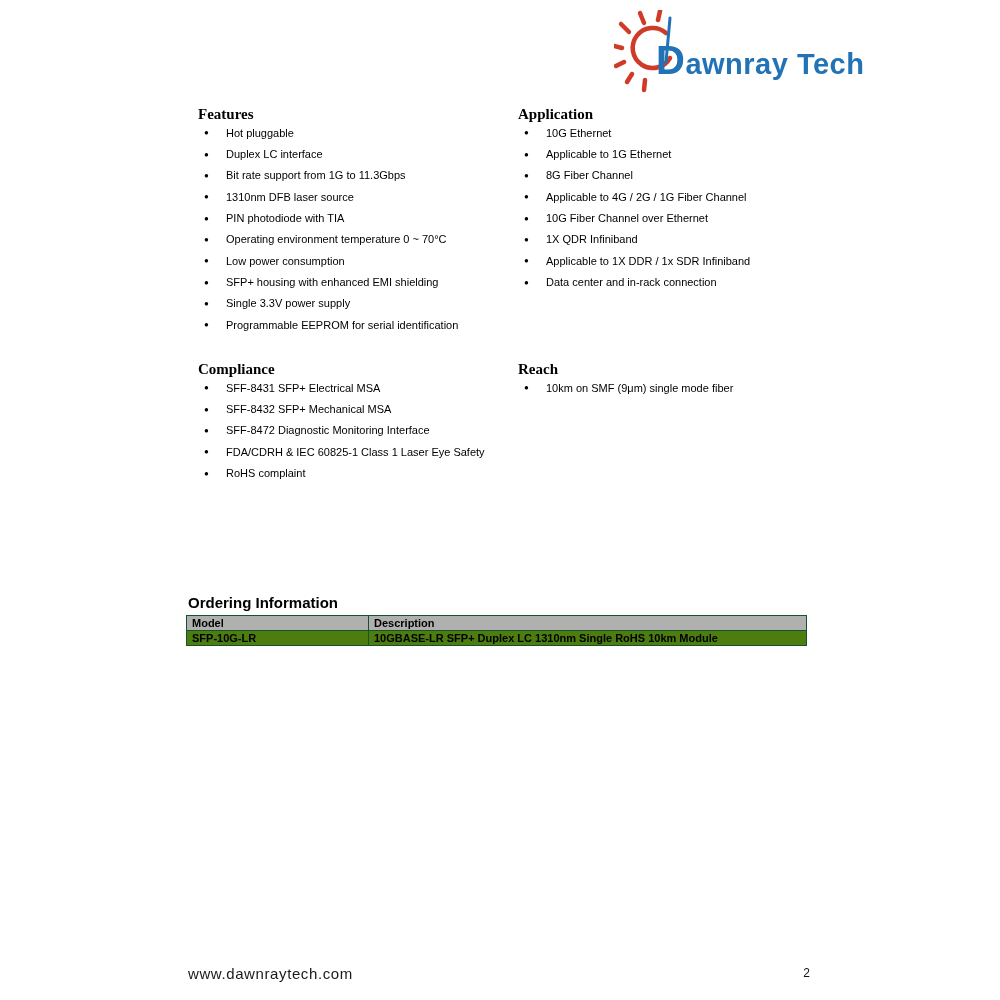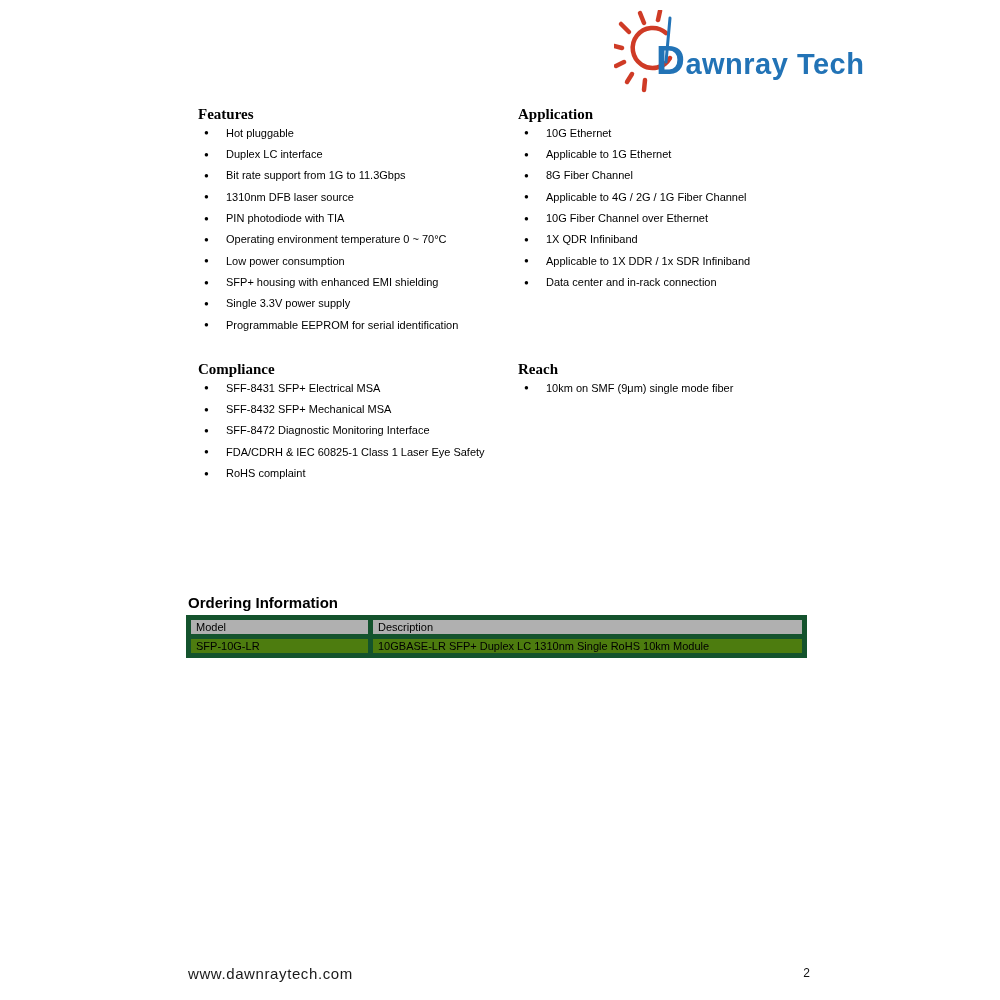--- a/index.html
+++ b/index.html
@@ -38,21 +38,21 @@
   #reach       { left:518px; top:361px; }
 
   
   .ordering { position:absolute; left:186px; top:594px; width:621px; }
   .ordering h2 { font-size:15px; font-weight:bold; color:#000; margin-left:2px; }
   .ordering table {
     width:100%; border-collapse:collapse; margin-top:4px;
     font-size:11px; table-layout:fixed;
   }
   .ordering th, .ordering td {
-    border:5px solid #14532d; text-align:left; font-weight:normal;
+    border:1px solid #14532d; text-align:left; font-weight:bold;
     padding:1px 5px; height:14px; overflow:hidden; white-space:nowrap;
   }
   .ordering th { background:#b0b0b0; color:#000; }
   .ordering td { background:#4d7c0f; color:#000; }
   .col-model { width:182px; }
 
   
   .footer-site {
     position:absolute; left:188px; top:965px;
     font-size:15px; color:#1a1a1a; letter-spacing:0.6px;

